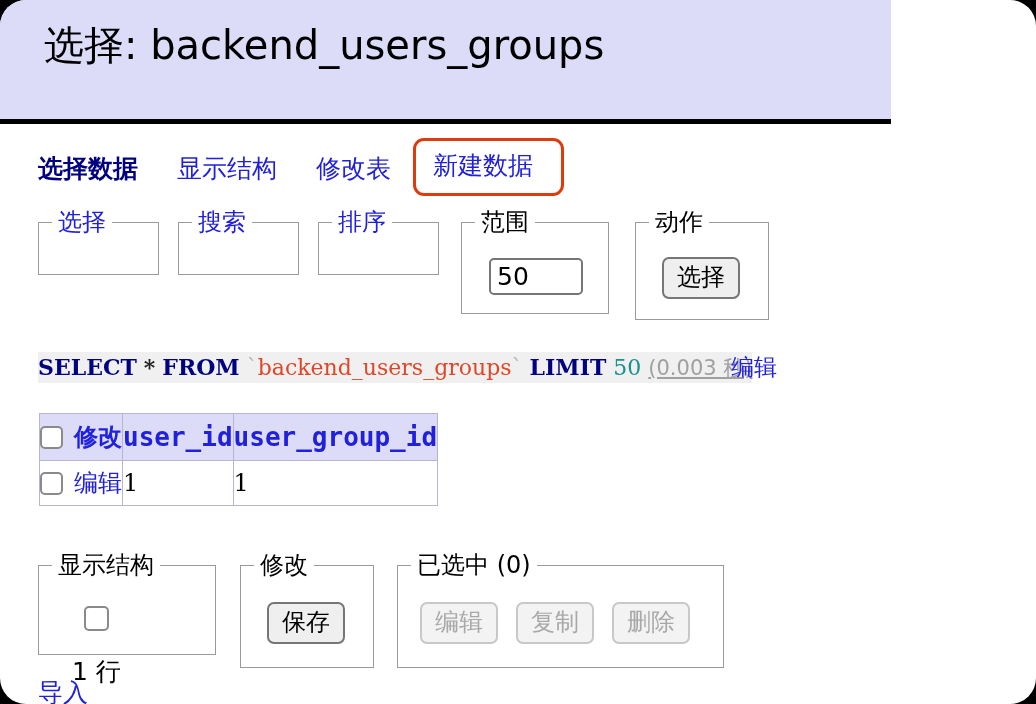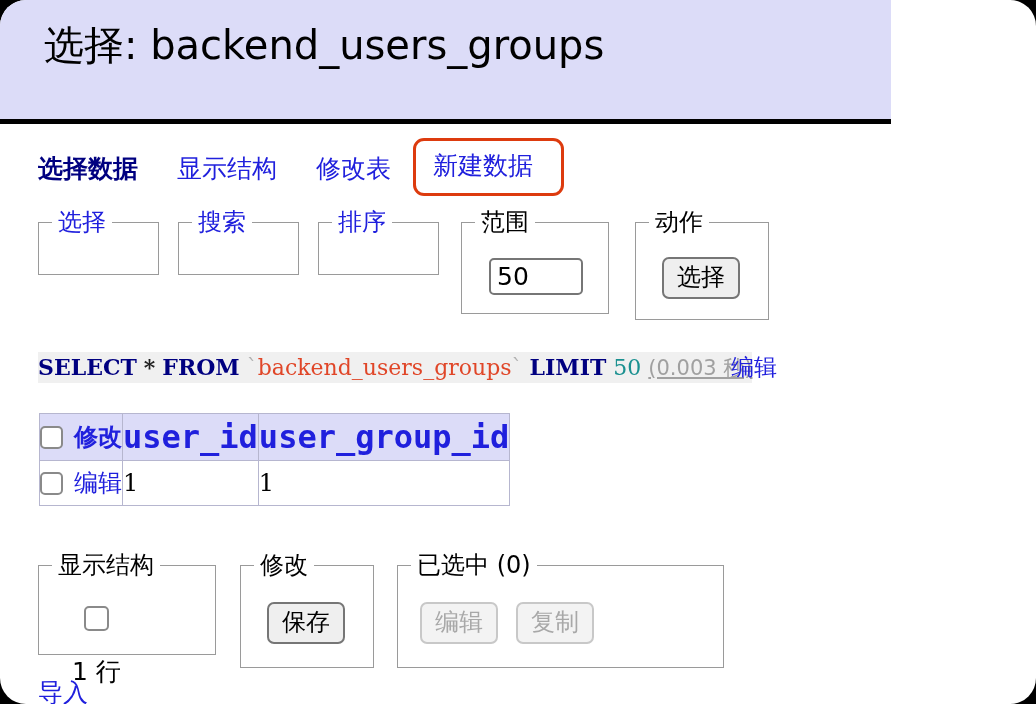--- a/index.html
+++ b/index.html
@@ -189,21 +189,21 @@
   #result-table thead th {
     background: #dcdcf8;
     height: 46px;
   }
   #result-table tbody td {
     background: #ffffff;
     height: 44px;
   }
   .col-head {
     font-family: "DejaVu Sans Mono", "Liberation Mono", monospace;
-    font-size: 32px;
+    font-size: 26px;
     font-weight: bold;
     color: #2020dd;
     padding: 0 14px;
     white-space: nowrap;
   }
   .cell-val {
     font-family: "DejaVu Serif", "Liberation Serif", serif;
     font-size: 24px;
     color: #000000;
     padding: 0 14px;
@@ -367,19 +367,20 @@
     <div id="btn-save-wrap">
       <button class="btn">保存</button>
     </div>
   </div>
 
   <div class="fs" id="fs-selected">
     <span class="fs-legend lg-plain">已选中 (0)</span>
     <div id="selected-buttons">
       <button class="btn disabled" disabled="">编辑</button>
       <button class="btn disabled" disabled="">复制</button>
+      <button class="btn disabled" disabled="">删除</button>
     </div>
   </div>
 
 
   <span id="import-link">导入</span>
 
 </div>
 
 </body></html>

